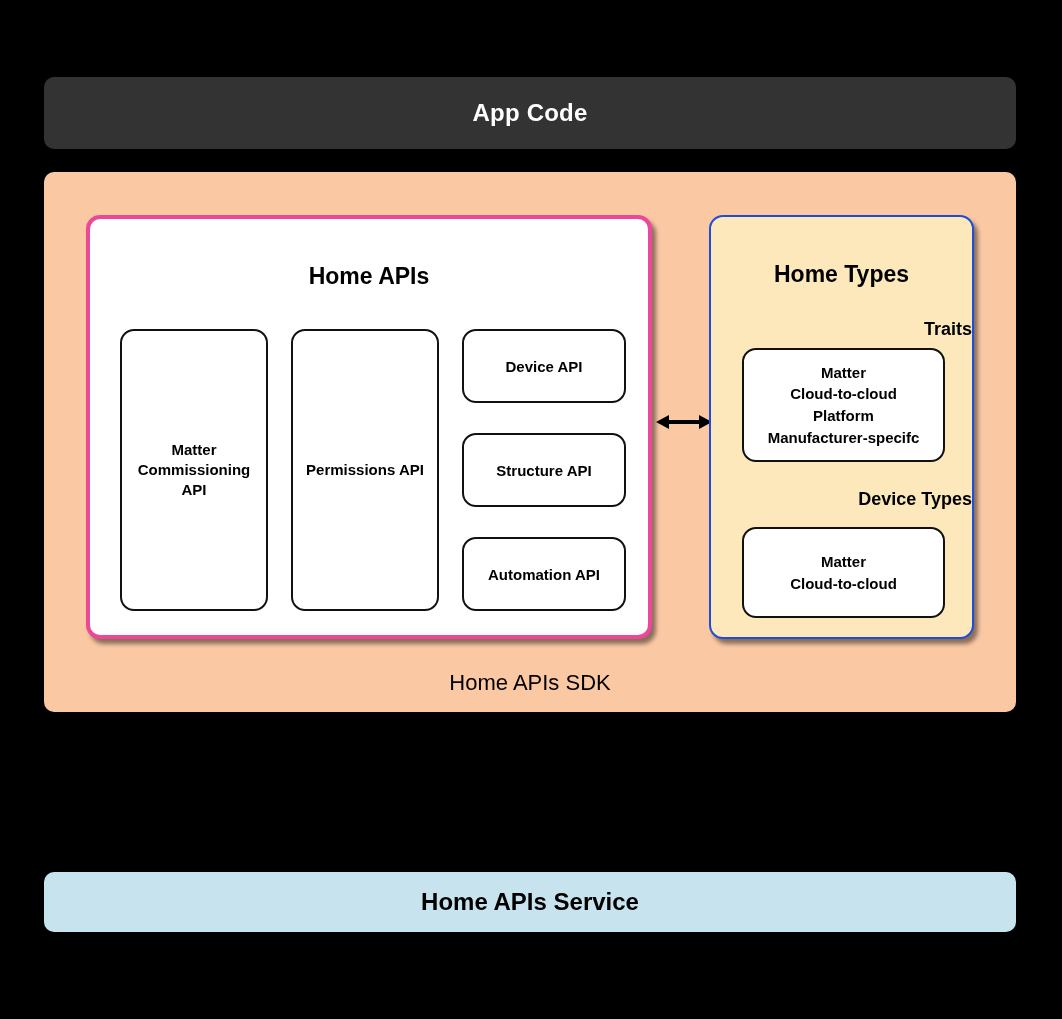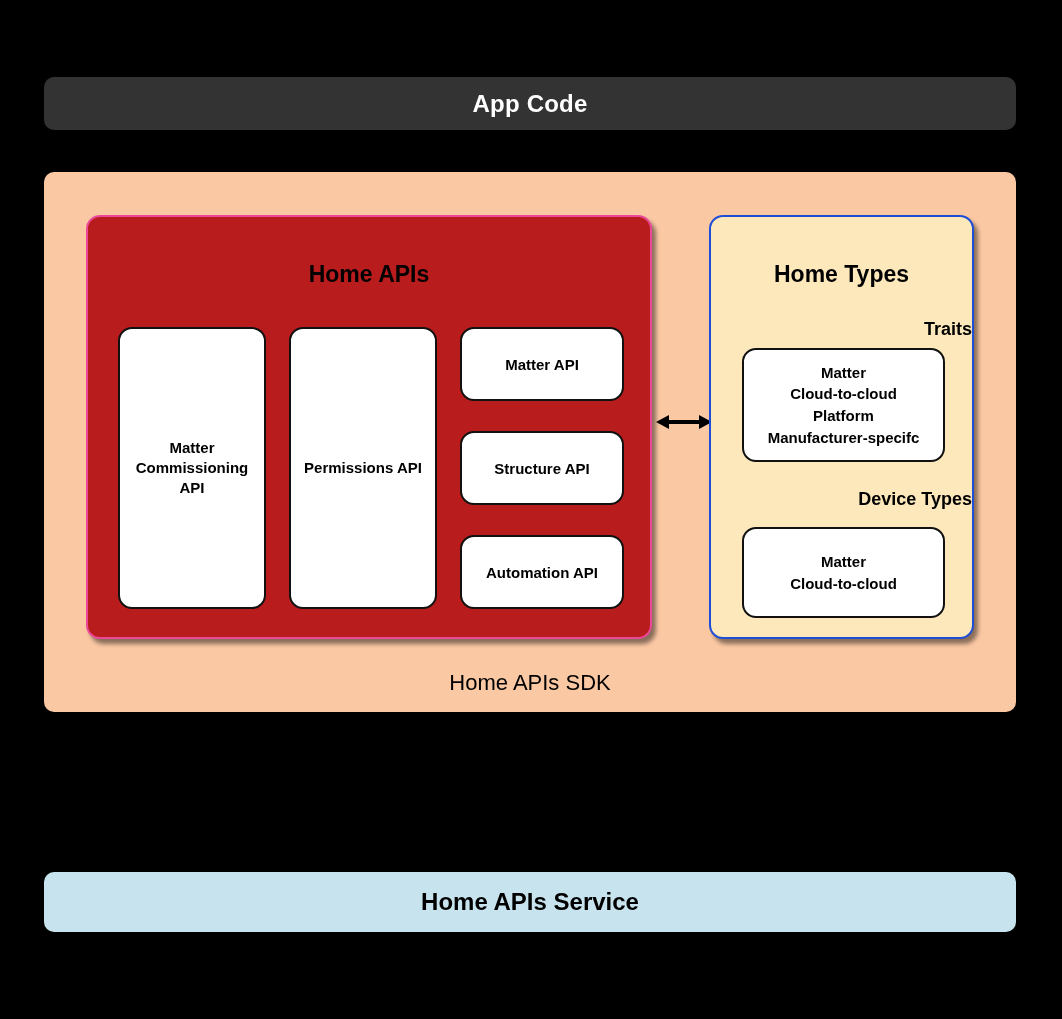--- a/index.html
+++ b/index.html
@@ -21,21 +21,21 @@
     inset: 0;
     background: #000000;
   }
 
   
   .app-code-bar {
     position: absolute;
     left: 44px;
     top: 77px;
     width: 972px;
-    height: 53px;
+    height: 72px;
     background: #333333;
     border-radius: 10px;
     display: flex;
     align-items: center;
     justify-content: center;
   }
   .app-code-label {
     color: #ffffff;
     font-size: 24px;
     font-weight: bold;
@@ -64,22 +64,22 @@
     font-weight: normal;
   }
 
   
   .home-apis-panel {
     position: absolute;
     left: 42px;
     top: 43px;
     width: 566px;
     height: 424px;
-    background: #b91c1c;
-    border: 2px solid #ec4899;
+    background: #ffffff;
+    border: 4px solid #ec4899;
     border-radius: 14px;
     box-shadow: 4px 5px 4px rgba(0,0,0,0.45);
     box-sizing: border-box;
   }
   .panel-title {
     position: absolute;
     left: 0;
     right: 0;
     top: 44px;
     text-align: center;
@@ -229,21 +229,21 @@
 
     <div class="home-apis-panel">
       <div class="panel-title">Home APIs</div>
 
       <div class="api-row">
         <div class="api-col-tall multiline">Matter
 Commissioning
 API</div>
         <div class="api-col-tall">Permissions API</div>
         <div class="api-col-stack">
-          <div class="api-box-small">Matter API</div>
+          <div class="api-box-small">Device API</div>
           <div class="api-box-small">Structure API</div>
           <div class="api-box-small">Automation API</div>
         </div>
       </div>
     </div>
 
     <div class="connector-arrow">
       <svg width="56" height="24" viewBox="0 0 56 24" aria-hidden="true">
         <line x1="10" y1="12" x2="46" y2="12" stroke="#000000" stroke-width="4"></line>
         <polygon points="0,12 13,5 13,19" fill="#000000"></polygon>

